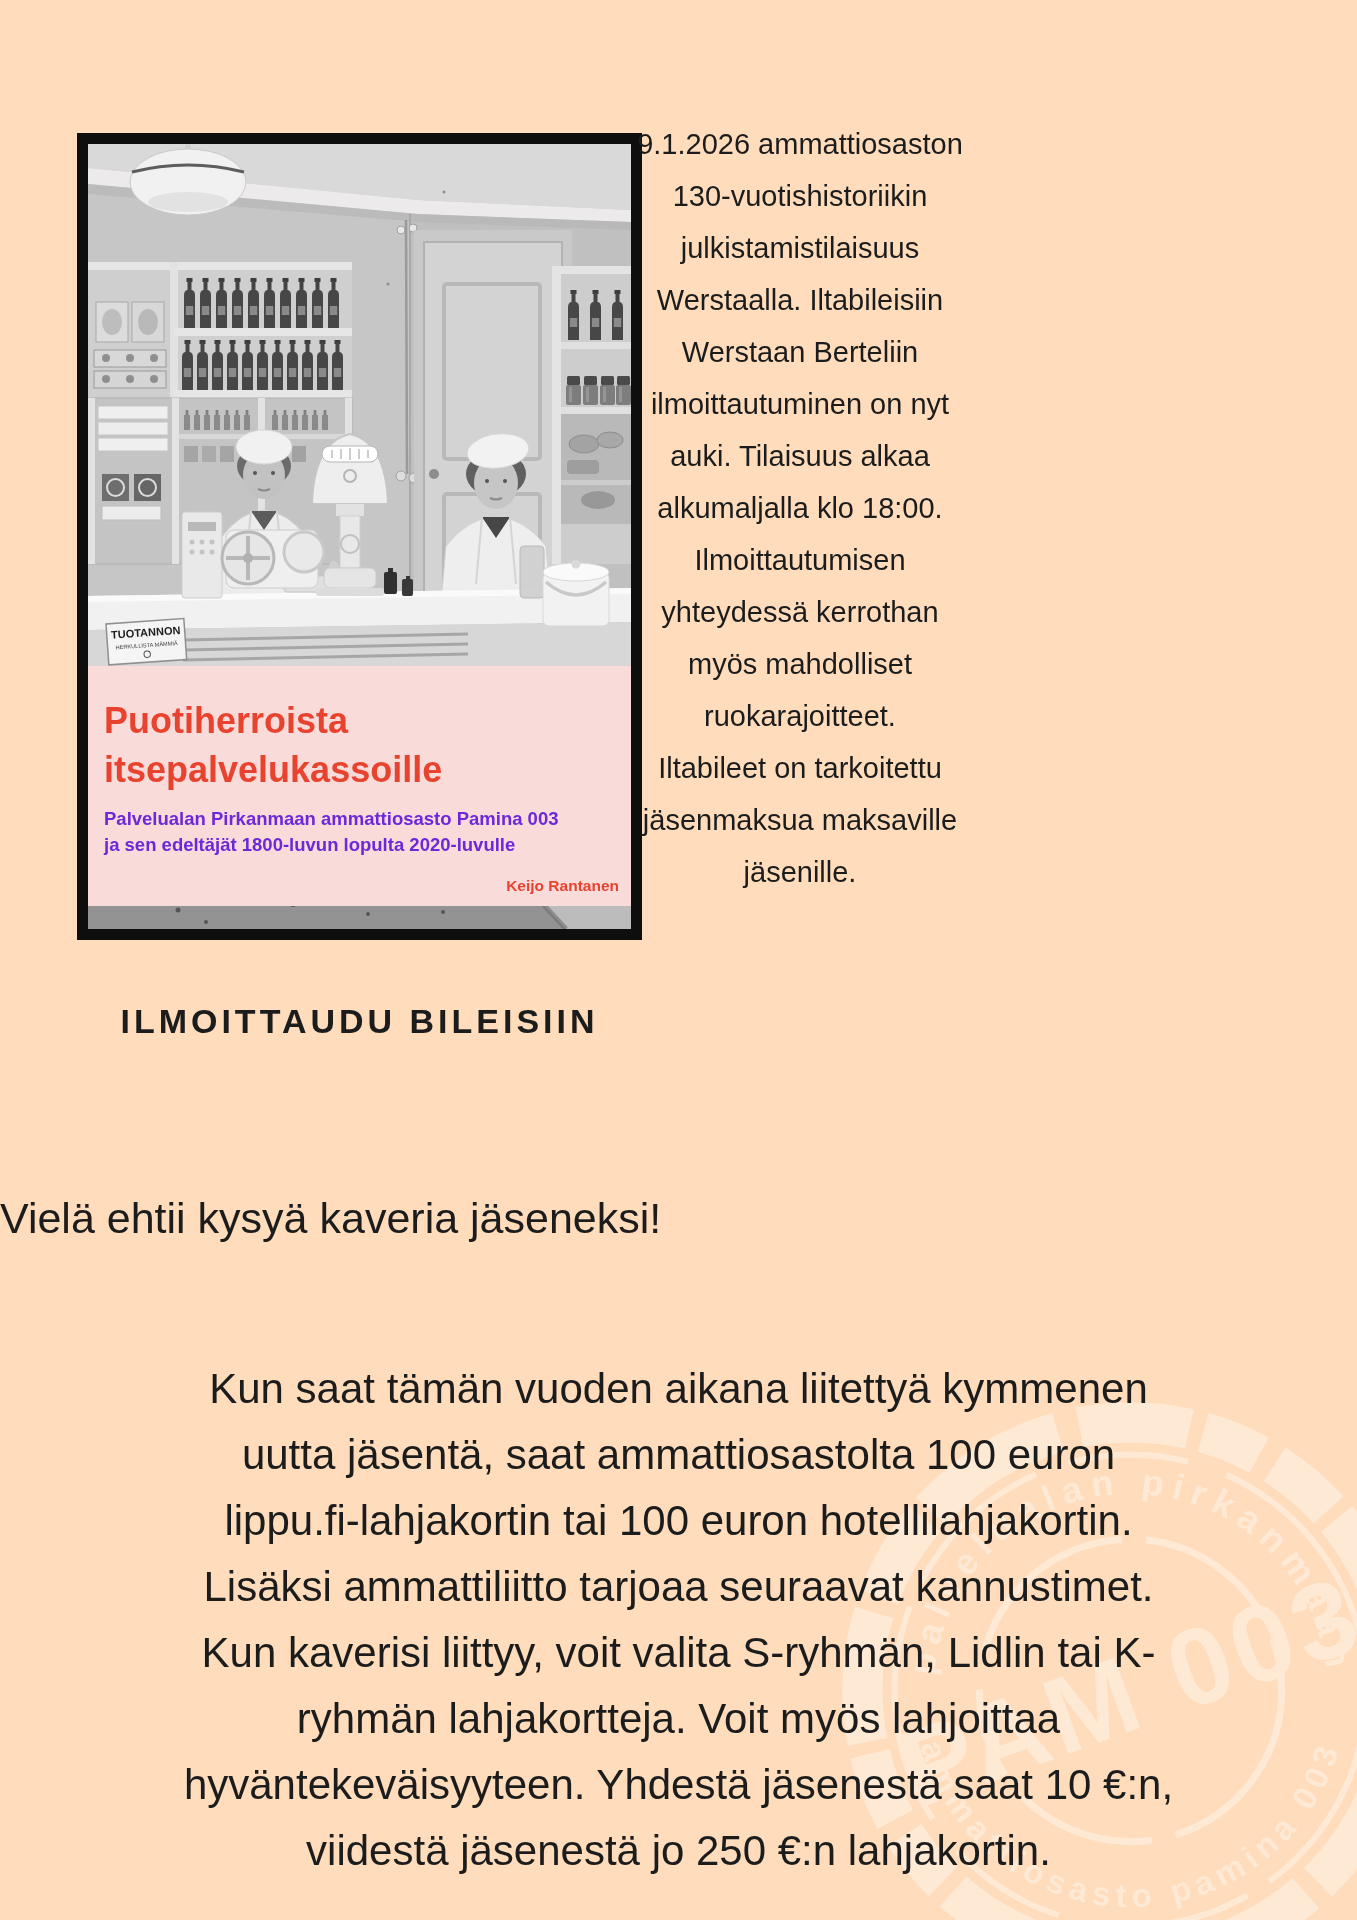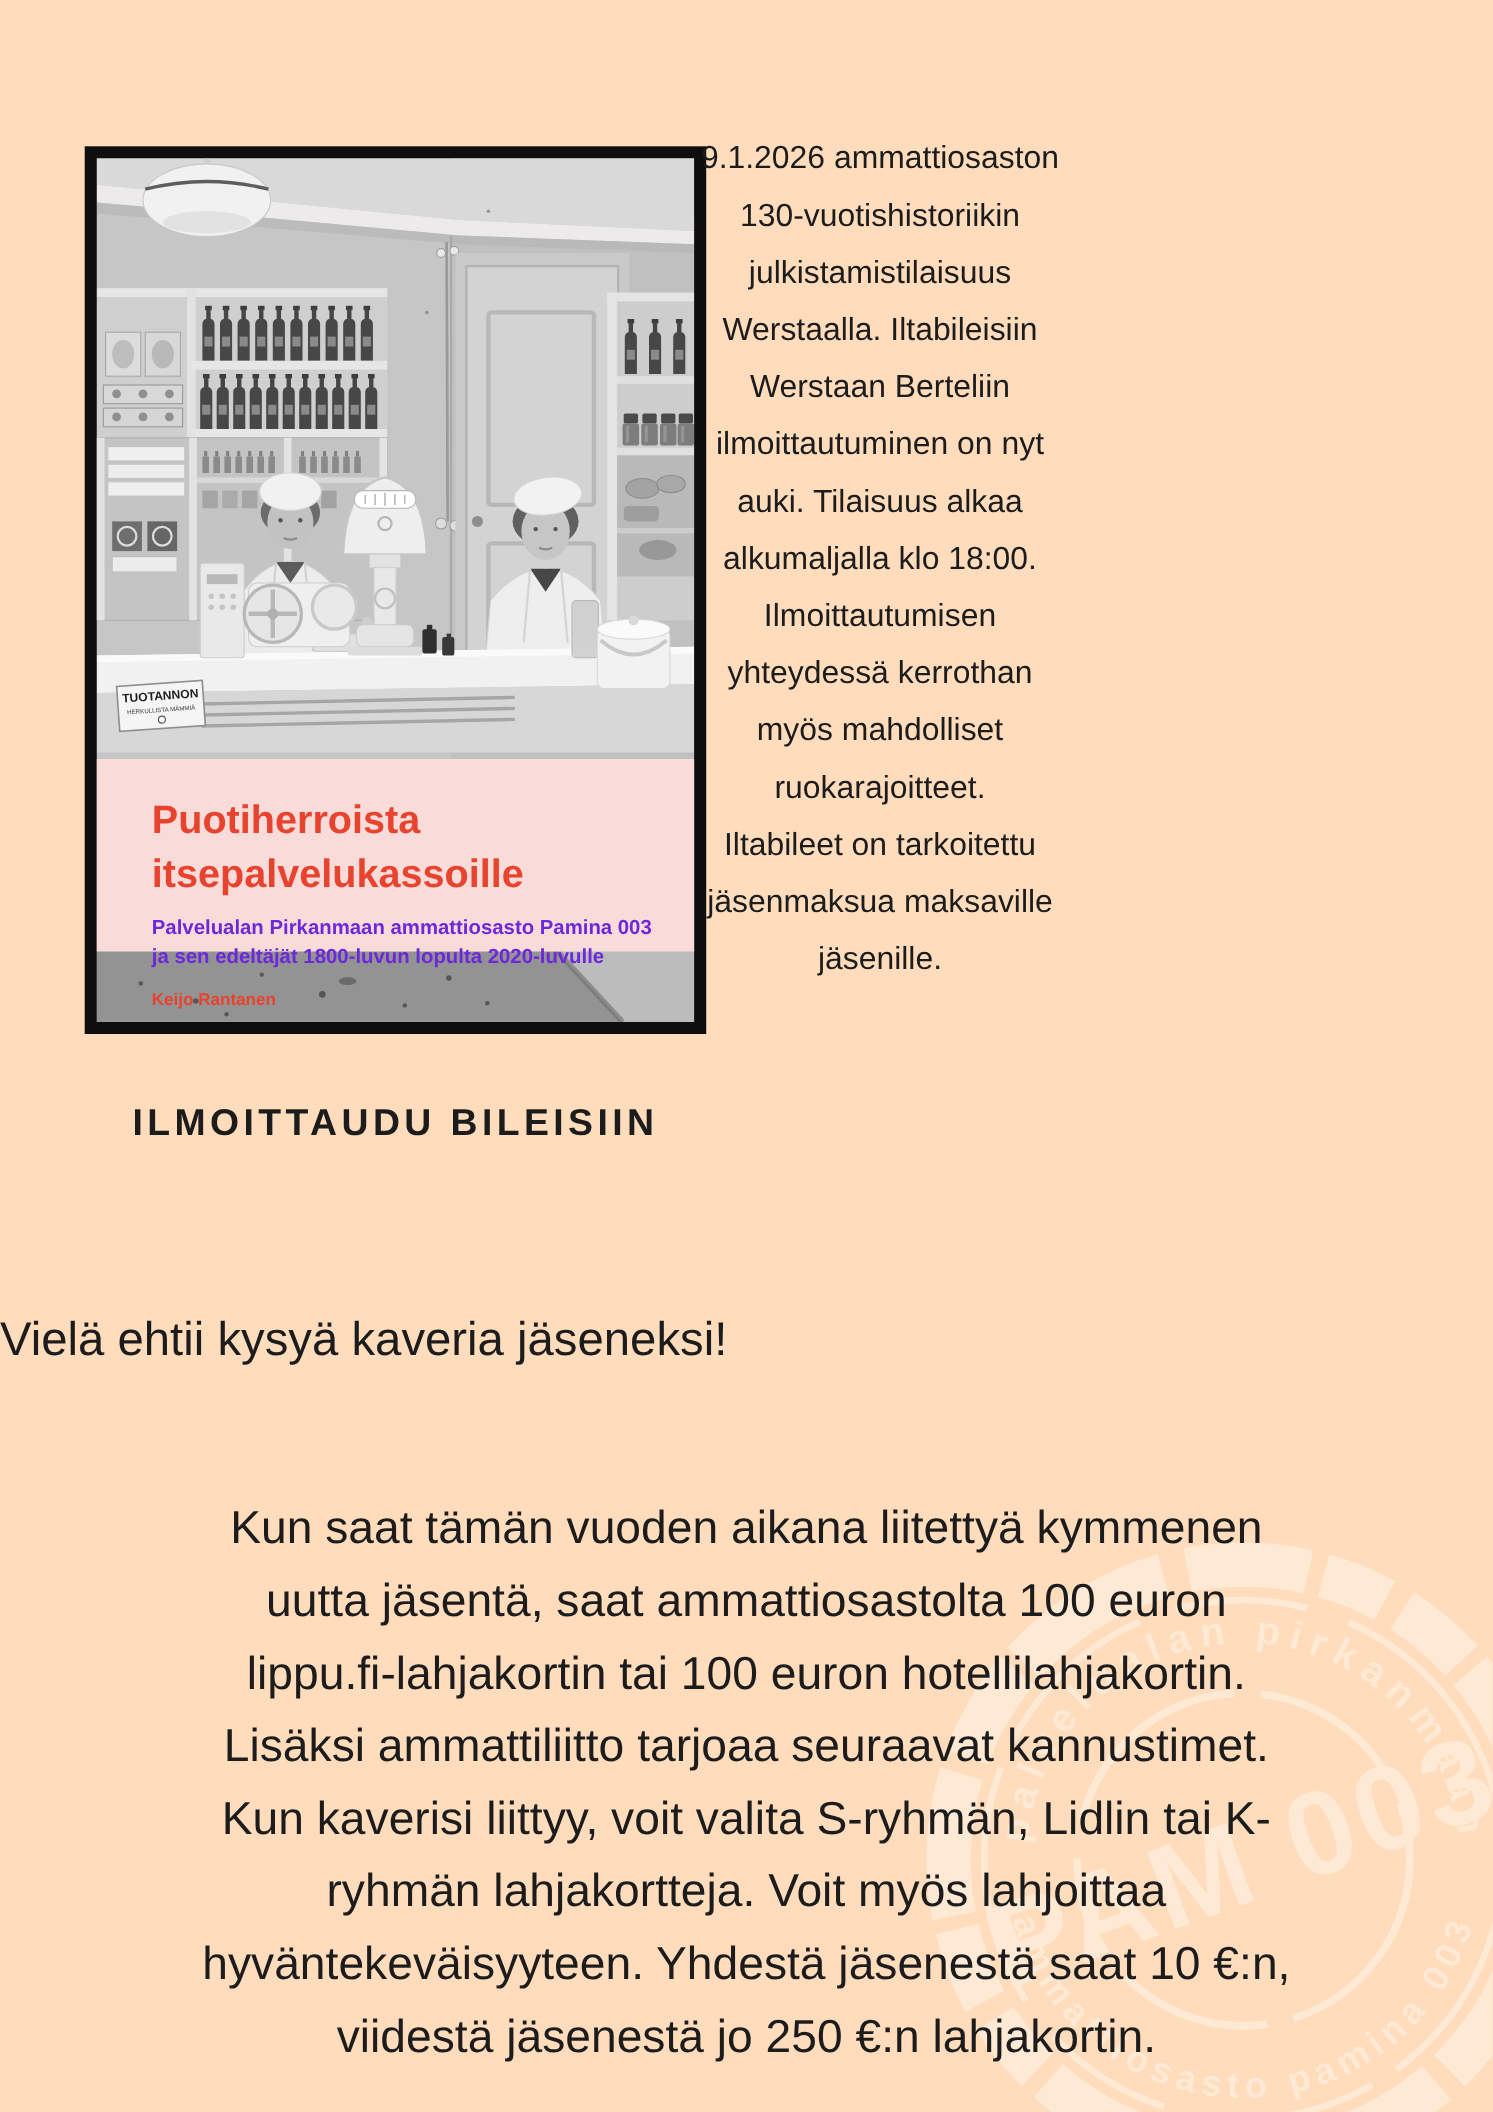--- a/index.html
+++ b/index.html
@@ -15,29 +15,29 @@
   }
   .watermark text { fill:#ffffff; font-family:"Liberation Sans", sans-serif; font-weight:bold; }
   .watermark circle { fill:none; stroke:#ffffff; }
   
   .cover {
     position:absolute; left:77px; top:133px; width:565px; height:807px;
     background:#0e0e0e; z-index:1;
   }
   .cover-photo { position:absolute; left:11px; top:11px; width:543px; height:785px; background:#c8c8c8; }
   .cover-panel {
-    position:absolute; left:11px; top:533px; width:543px; height:175px;
-    background:#f9dcda; box-sizing:border-box; padding:30px 12px 0 50px;margin-top:24px;
+    position:absolute; left:11px; top:533px; width:543px; height:240px;
+    background:#f9dcda; box-sizing:border-box; padding:30px 12px 0 16px;
   }
   .cover-title  { color:#e8432f; font-size:36px; line-height:49px; font-weight:bold; }
   .cover-subtitle {
     color:#6d28d9; font-size:18.5px; line-height:26px; font-weight:bold;
     margin-top:12px; white-space:pre-line;
   }
-  .cover-author { color:#e8432f; font-size:15.5px; font-weight:bold; margin-top:19px; }
+  .cover-author { color:#e8432f; font-size:15.5px; font-weight:bold; margin-top:19px;text-align:right; }
   
   .cta {
     position:absolute; left:77px; top:986px; width:565px; z-index:1;
     text-align:center; font-weight:bold; font-size:34px; line-height:70px; letter-spacing:4px;
   }
   .event-text {
     position:absolute; left:515px; top:118px; width:570px; z-index:1;
     text-align:center; font-size:29px; line-height:52px; white-space:pre-line;
   }
   .recruit-heading {

